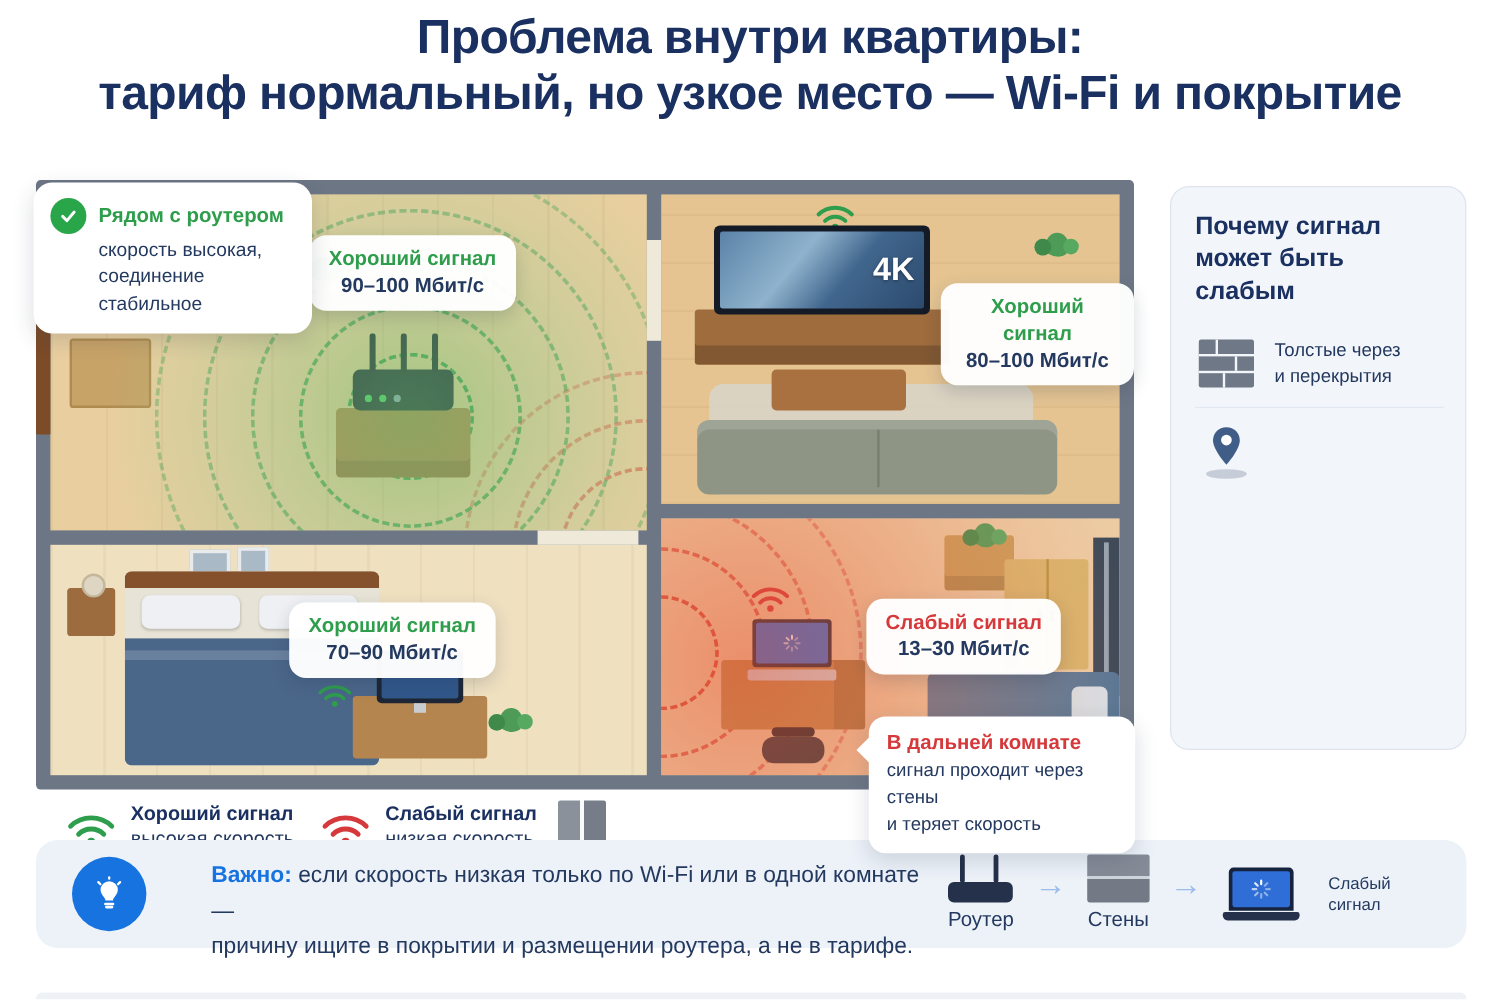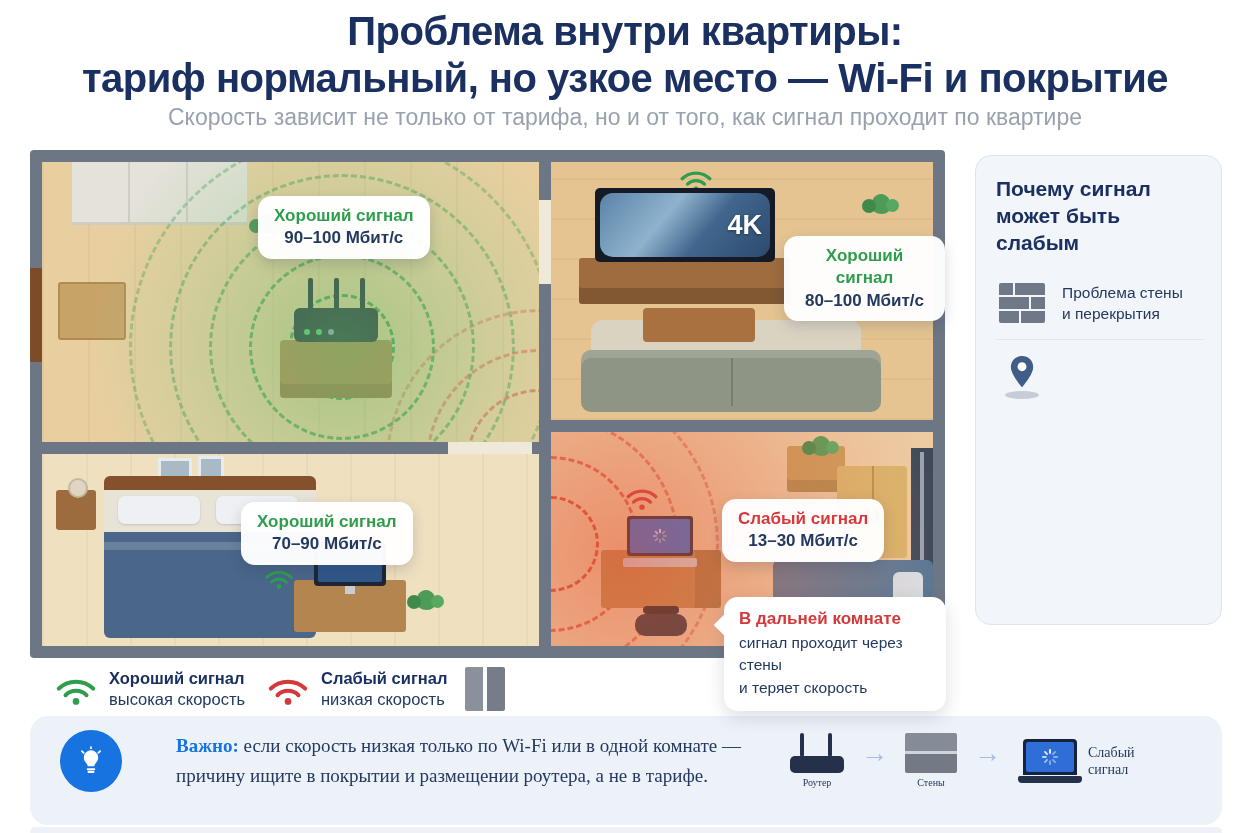--- a/index.html
+++ b/index.html
@@ -62,21 +62,21 @@
      background:#49d06b;box-shadow:12px 0 0 #49d06b,24px 0 0 #8ea2c0;}
   .ant{position:absolute;top:-30px;width:5px;height:32px;background:#1c2433;border-radius:2px;}
   .a1{left:14px;} .a2{left:40px;} .a3{left:66px;}
 
   .plant{width:20px;height:20px;background:#4e9b57;border-radius:50% 50% 45% 55%/60% 60% 40% 40%;position:absolute;}
   .plant::before{content:"";position:absolute;left:-9px;top:5px;width:14px;height:14px;background:#3f8a4a;border-radius:50%;}
   .plant::after{content:"";position:absolute;right:-8px;top:5px;width:13px;height:13px;background:#57a861;border-radius:50%;}
 
   .tv-stand{left:28px;top:96px;width:212px;height:46px;background:#9e6c3d;border-radius:3px;box-shadow:inset 0 -16px 0 rgba(0,0,0,.18);}
   .tv{left:44px;top:26px;width:180px;height:74px;background:#151b26;border-radius:5px;padding:5px;box-sizing:border-box;}
-  .tv-screen{width:100%;height:100%;border-radius:13px;position:relative;
+  .tv-screen{width:100%;height:100%;border-radius:2px;position:relative;
      background:linear-gradient(130deg,#5b83a8 0%,#8fb3cd 38%,#41668d 62%,#2c4a6e 100%);}
   .tv-badge{position:absolute;right:8px;top:50%;transform:translateY(-50%);color:#fff;font-size:27px;font-weight:800;text-shadow:0 1px 3px rgba(0,0,0,.4);}
   .rug{left:40px;top:158px;width:270px;height:92px;background:#d9d6ca;border-radius:12px;opacity:.85;}
   .coffee-table{left:92px;top:146px;width:112px;height:34px;background:#a9713f;border-radius:4px;}
   .sofa{left:30px;top:188px;width:300px;height:62px;background:#8e9584;border-radius:10px;box-shadow:inset 0 8px 0 rgba(255,255,255,.15);}
   .sofa::before{content:"";position:absolute;left:50%;top:8px;width:2px;height:48px;background:rgba(0,0,0,.15);}
 
   .frame{background:#a9bac6;border:3px solid #e8eaec;}
   .fr1{left:116px;top:4px;width:28px;height:22px;} .fr2{left:156px;top:2px;width:20px;height:17px;}
   .nightstand{left:14px;top:36px;width:40px;height:40px;background:#9c6b3e;border-radius:3px;}
@@ -157,51 +157,50 @@
   
   .legend{position:absolute;left:55px;top:667px;display:flex;align-items:center;}
   .legend-item{display:flex;align-items:center;gap:12px;}
   .li1{width:212px;} .li2{width:198px;} .li3{width:auto;}
   .lt{font-size:16.5px;font-weight:700;color:#1a3060;line-height:1.3;}
   .ls{font-size:16.5px;color:#24395f;line-height:1.3;}
   .icon-wall-leg{width:40px;height:44px;border-radius:2px;flex:0 0 40px;
      background:linear-gradient(90deg,#8b919b 0 46%,#f8fafc 46% 54%,#767d88 54% 100%);}
 
   
-  .banner{position:absolute;left:30px;top:716px;width:1192px;height:109px;background:#edf2f9;border-radius:18px;font-family:Liberation Serif, serif;}
+  .banner{position:absolute;left:30px;top:700px;width:1192px;height:90px;background:#edf2f9;border-radius:18px;}
   .bulb{position:absolute;left:30px;top:14px;width:62px;height:62px;border-radius:50%;background:#1673e0;
         display:flex;align-items:center;justify-content:center;}
   .btext{position:absolute;left:146px;top:15px;width:610px;margin:0;font-size:19px;line-height:1.56;color:#24395f;}
   .imp{color:#1673e0;font-weight:700;}
   .steps{position:absolute;left:760px;top:10px;height:70px;display:flex;align-items:center;gap:17px;}
   .step{display:flex;flex-direction:column;align-items:center;gap:4px;}
-  .step-label{font-size:10px;color:#24395f;font-weight:500;line-height:1.25;}
+  .step-label{font-size:17px;color:#24395f;font-weight:500;line-height:1.25;}
   .arrow{font-size:27px;color:#9cbcec;font-weight:700;margin-top:-16px;}
   .icon-router-b{width:54px;height:40px;position:relative;}
   .icon-router-b::before{content:"";position:absolute;left:10px;top:0;width:4px;height:24px;background:#25304a;border-radius:2px;box-shadow:28px 0 0 #25304a;}
   .icon-router-b::after{content:"";position:absolute;left:0;bottom:0;width:54px;height:17px;background:#25304a;border-radius:5px;}
   .icon-wall-b{width:52px;height:40px;border-radius:2px;
      background:linear-gradient(180deg,#858c97 0 46%,#cfd3da 46% 52%,#737a85 52% 100%);}
-  .lapstep{flex-direction:row;gap:6px;align-items:center;}
+  .lapstep{flex-direction:row;gap:24px;align-items:center;}
   .icon-laptop-b{display:flex;flex-direction:column;align-items:center;}
   .lap-scr{width:54px;height:36px;background:#16233f;border-radius:4px 4px 0 0;padding:3px;box-sizing:border-box;}
   .lap-scr .inner{width:100%;height:100%;background:#2e6ed6;border-radius:2px;display:flex;align-items:center;justify-content:center;}
   .lap-base{width:64px;height:7px;background:#25304a;border-radius:2px 2px 4px 4px;margin-top:1px;}
   .step-label.side{text-align:left;font-size:14px;white-space:pre-line;}
 
   .peek{position:absolute;left:30px;top:827px;width:1192px;height:10px;background:#eef2f7;border-radius:10px;}
 </style>
 </head>
 <body>
 
 <div class="page">
 
   <h1 class="title">Проблема внутри квартиры:
 тариф нормальный, но узкое место — Wi-Fi и покрытие</h1>
-  <p class="subtitle">Скорость зависит не только от тарифа, но и от того, как сигнал проходит по квартире</p>
 
   <div class="plan">
 
     <div class="room room-hall">
       <div class="f closet"></div>
       <div class="plant" style="left:216px;top:52px;"></div>
       <div class="f mat"></div>
       <div>
         <div class="wave wg1"></div>
           <div class="wave wg2"></div>
@@ -320,36 +319,48 @@
     <div class="sig-label good" style="left:211px;top:352px;">
       <div class="t">Хороший сигнал</div>
       <div class="v">70–90 Мбит/с</div>
     </div>
     <div class="sig-label weak" style="left:692px;top:349px;">
       <div class="t">Слабый сигнал</div>
       <div class="v">13–30 Мбит/с</div>
     </div>
   </div>
 
+  <div class="callout callout-router">
+    <div class="co-head">
+      <span class="check">
+        <svg width="18" height="18" viewBox="0 0 30 30">
+            <polyline points="7,15.5 13,21.5 23,9.5" fill="none" stroke="#fff" stroke-width="4" stroke-linecap="round" stroke-linejoin="round"></polyline>
+          </svg>
+      </span>
+      <span class="co-title">Рядом с роутером</span>
+    </div>
+    <div class="co-body pre">скорость высокая,
+соединение стабильное</div>
+  </div>
 
   <div class="callout callout-far">
     <div class="cf-title">В дальней комнате</div>
     <div class="cf-body pre">сигнал проходит через стены
 и теряет скорость</div>
   </div>
 
   <aside class="sidebar">
     <h2 class="sb-title">Почему сигнал
 может быть слабым</h2>
 
     <div class="sb-item">
       <div class="sb-icon">
           <div class="icon-brick"></div>
         </div>
-      <div class="sb-text pre">Проблема стены
+      <div class="sb-text pre">Толстые через
 и перекрытия</div>
     </div>
     <div class="sb-item">
       <div class="sb-icon">
         <svg width="26" height="34" viewBox="0 0 24 32">
             <path d="M12 1 C5.9 1 1.5 5.6 1.5 11.3 c0 7.4 10.5 19 10.5 19 s10.5 -11.6 10.5 -19 C22.5 5.6 18.1 1 12 1 z" fill="#3f5d86"></path>
             <circle cx="12" cy="11" r="4.2" fill="#fff"></circle>
           </svg>
         <div class="pin-shadow"></div>
       </div>

